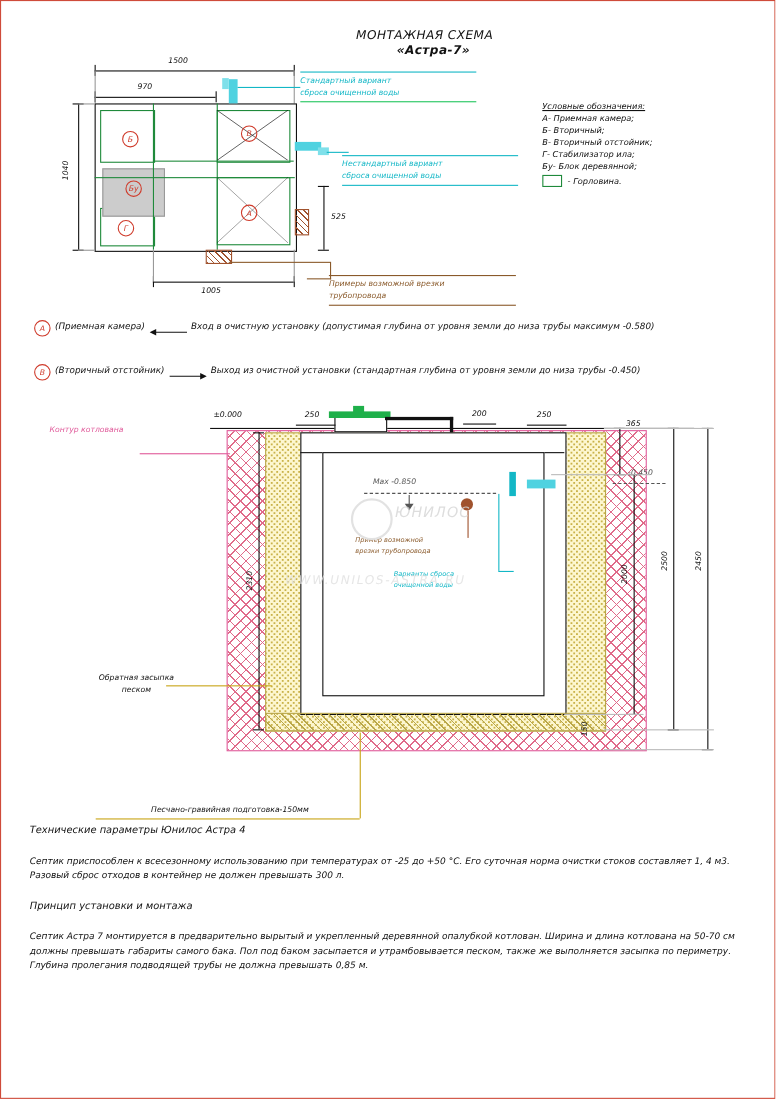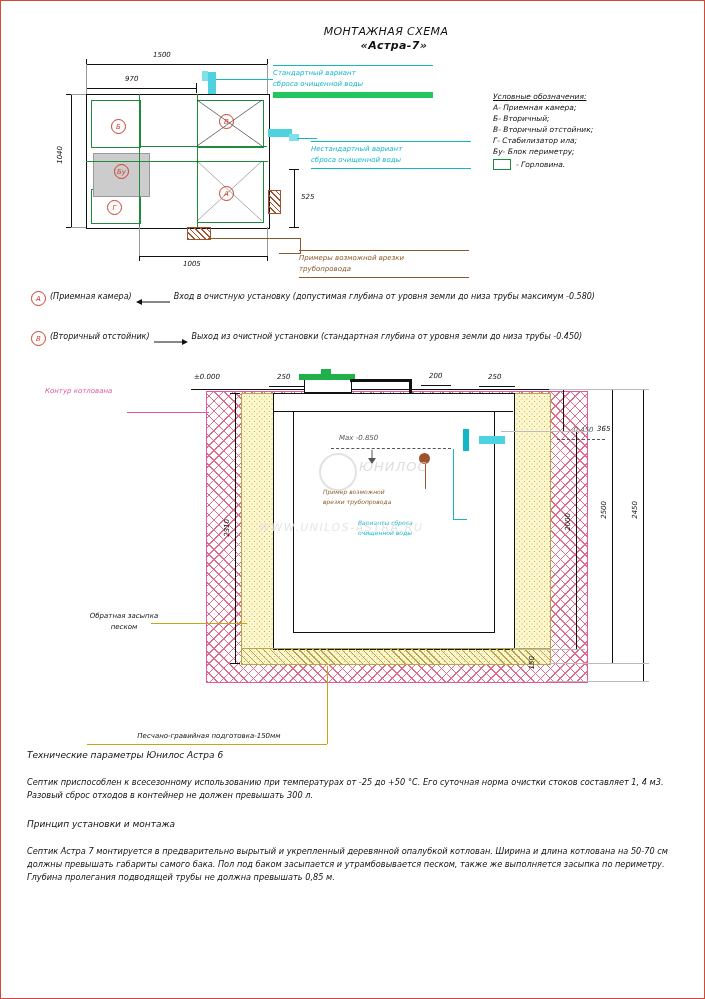--- a/index.html
+++ b/index.html
@@ -152,21 +152,21 @@
 
     <div class="cyanbox" style="left:207px;top:71px;width:8px;height:22px;"></div>
     <div class="cyanbox2" style="left:201px;top:70px;width:6px;height:10px;"></div>
     <div class="cyanbox" style="left:267px;top:128px;width:24px;height:8px;"></div>
     <div class="cyanbox2" style="left:288px;top:133px;width:10px;height:7px;"></div>
 
     <div class="hatch-brown" style="left:267px;top:189px;width:11px;height:22px;"></div>
     <div class="hatch-brown" style="left:186px;top:226px;width:22px;height:11px;"></div>
 
     <div class="abs" style="left:272px;top:64px;width:160px;">
-      <div class="t cyan sm" style="border-top:1px solid #13b7c6;border-bottom:6px solid #22c55e;padding:2px 0;line-height:11px;white-space:pre-line;">Стандартный вариант
+      <div class="t cyan sm" style="border-top:1px solid #13b7c6;border-bottom:1px solid #22c55e;padding:2px 0;line-height:11px;white-space:pre-line;">Стандартный вариант
 сброса очищенной воды</div>
     </div>
     <div class="ln hl" style="left:215px;top:78px;width:57px;background:#13b7c6;"></div>
 
     <div class="abs" style="left:310px;top:140px;width:160px;">
       <div class="t cyan sm" style="border-top:1px solid #13b7c6;border-bottom:1px solid #13b7c6;padding:2px 0;line-height:11px;white-space:pre-line;">Нестандартный вариант
 сброса очищенной воды</div>
     </div>
     <div class="ln hl" style="left:296px;top:137px;width:20px;background:#13b7c6;"></div>
 
@@ -178,21 +178,21 @@
     <div class="ln hl" style="left:207px;top:237px;width:92px;background:#8a5a2b;"></div>
     <div class="ln vl" style="left:299px;top:237px;height:16px;background:#8a5a2b;"></div>
   </div>
 
   <div class="abs" style="left:492px;top:90px;width:200px;">
     <div class="legend" style="text-decoration:underline;">Условные обозначения:</div>
     <div class="legend">А- Приемная камера;</div>
     <div class="legend">Б- Вторичный;</div>
     <div class="legend">В- Вторичный отстойник;</div>
     <div class="legend">Г- Стабилизатор ила;</div>
-    <div class="legend">Бу- Блок периметру;</div>
+    <div class="legend">Бу- Блок деревянной;</div>
     <div style="display:flex;align-items:center;gap:5px;margin-top:2px;">
       <span class="abs" style="position:relative;display:inline-block;width:16px;height:9px;border:1px solid #1f8a3b;"></span>
       <span class="legend">- Горловина.</span>
     </div>
   </div>
 
   <div class="abs" style="left:30px;top:290px;width:650px;">
     <div style="display:flex;align-items:flex-start;gap:4px;">
       <span class="circle circ-sm" style="position:relative;flex:0 0 auto;">А</span>
       <span class="note" style="flex:0 0 auto;">(Приемная камера)</span>
@@ -261,21 +261,21 @@
         background-image:repeating-linear-gradient(45deg,#b8a64a 0 1px,transparent 1px 5px);
         border:1px solid #b8a64a;"></div>
 
     <div class="abs dimtxt" style="left:276px;top:372px;">250</div>
     <div class="ln hl" style="left:268px;top:385px;width:36px;"></div>
     <div class="abs dimtxt" style="left:428px;top:371px;">200</div>
     <div class="ln hl" style="left:420px;top:384px;width:30px;"></div>
     <div class="abs dimtxt" style="left:487px;top:372px;">250</div>
     <div class="ln hl" style="left:478px;top:385px;width:36px;"></div>
 
-    <div class="abs dimtxt" style="left:596px;top:380px;margin-top:44px;">365</div>
+    <div class="abs dimtxt" style="left:568px;top:380px;">365</div>
     <div class="ln vl" style="left:562px;top:388px;height:42px;"></div>
     <div class="ln hl" style="left:557px;top:388px;width:10px;"></div>
     <div class="ln hl" style="left:557px;top:430px;width:10px;"></div>
 
     <div class="abs dimtxt vert" style="left:222px;top:518px;">2310</div>
     <div class="ln vl" style="left:234px;top:392px;height:270px;"></div>
     <div class="ln hl" style="left:229px;top:392px;width:10px;"></div>
     <div class="ln hl" style="left:229px;top:662px;width:10px;"></div>
 
     <div class="abs dimtxt vert" style="left:563px;top:512px;">2000</div>
@@ -320,19 +320,19 @@
 очищенной воды</div>
     <div class="ln" style="left:452px;top:448px;width:1px;height:70px;background:#13b7c6;"></div>
     <div class="ln hl" style="left:452px;top:518px;width:14px;background:#13b7c6;"></div>
 
     <div class="wm-circle" style="left:318px;top:452px;width:34px;height:34px;"></div>
     <div class="wm" style="left:358px;top:458px;font-size:13px;color:#d5d5d5;">ЮНИЛОС</div>
     <div class="wm" style="left:258px;top:520px;font-size:11px;color:#e0e0e0;letter-spacing:1.5px;">WWW.UNILOS-ASTRA.RU</div>
   </div>
 
   <div class="abs" style="left:26px;top:748px;width:660px;">
-    <div class="body-text" style="font-size:9px;">Технические параметры Юнилос Астра 6</div>
+    <div class="body-text" style="font-size:9px;">Технические параметры Юнилос Астра 4</div>
     <div class="body-text" style="margin-top:14px;">Септик приспособлен к всесезонному использованию при температурах от -25 до +50 °С. Его суточная норма очистки стоков составляет 1, 4 м3. Разовый сброс отходов в контейнер не должен  превышать 300 л.</div>
     <div class="body-text" style="margin-top:16px;font-size:9px;">Принцип установки и монтажа</div>
     <div class="body-text" style="margin-top:14px;">Септик Астра 7 монтируется в предварительно вырытый и укрепленный деревянной опалубкой котлован. Ширина и длина котлована на 50-70 см должны превышать габариты самого бака. Пол под баком засыпается и утрамбовывается песком, также же выполняется засыпка по периметру.  Глубина пролегания подводящей трубы не должна превышать 0,85 м.</div>
   </div>
 
 </div>
 
 </body></html>

